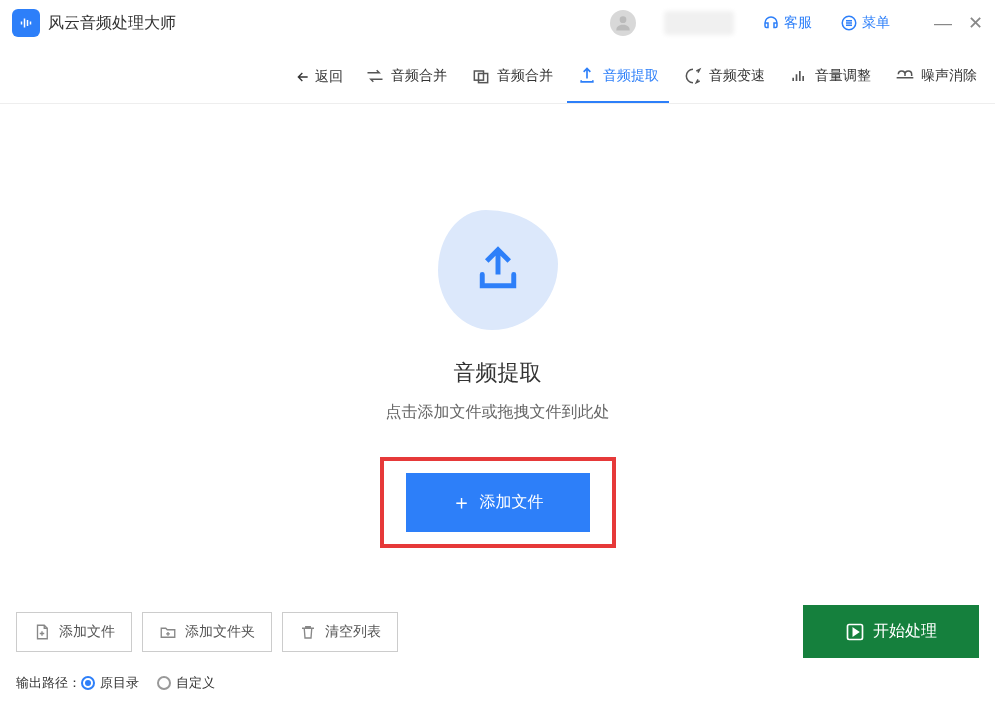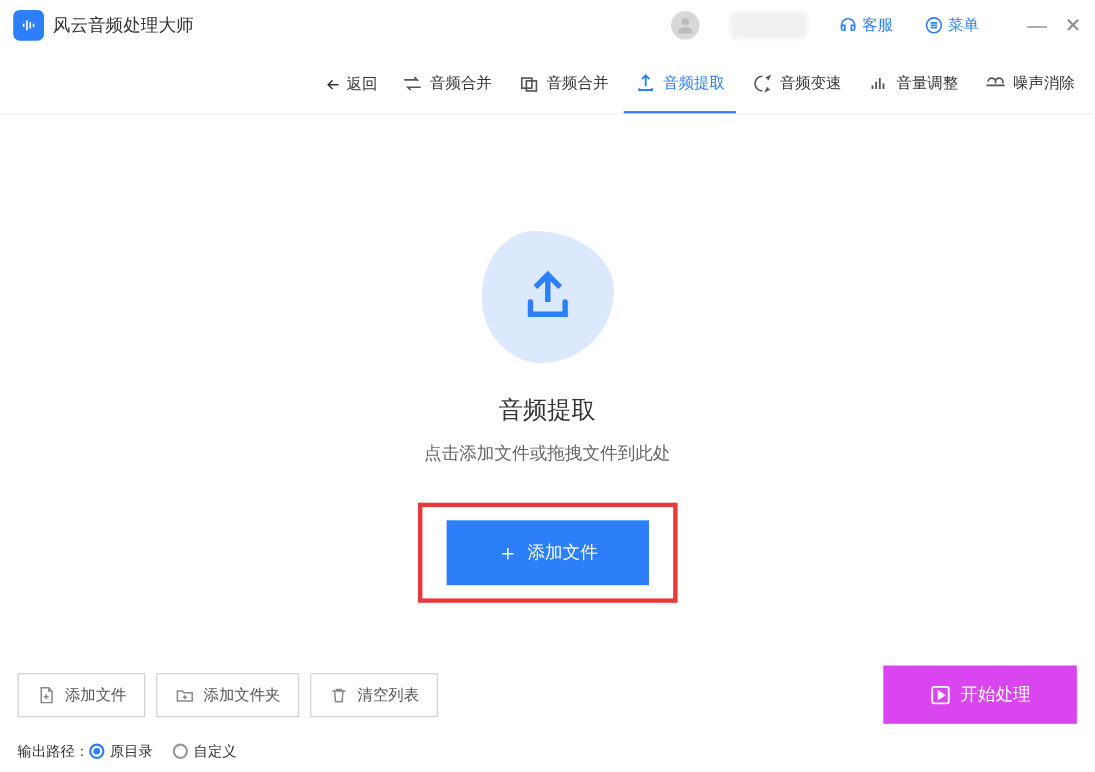--- a/index.html
+++ b/index.html
@@ -36,21 +36,21 @@
     .main-subtitle { font-size: 16px; color: #666; margin-bottom: 34px; }
     .add-file-wrap { border: 4px solid #e63939; padding: 12px 22px; }
     .add-file-btn { background: #2d7ff9; color: #fff; font-size: 16px; padding: 16px 46px; border: none; cursor: pointer; display: flex; align-items: center; gap: 8px; }
     .add-file-btn .plus { font-size: 20px; font-weight: 300; }
 
     
     .footer { position: absolute; bottom: 0; left: 0; right: 0; padding: 0 16px 10px 16px; }
     .footer-row1 { display: flex; align-items: center; gap: 10px; margin-bottom: 16px; }
     .footer-btn { display: flex; align-items: center; gap: 8px; border: 1px solid #ccc; padding: 10px 16px; font-size: 14px; color: #555; cursor: pointer; background: #fff; }
     .footer-btn svg { width: 18px; height: 18px; }
-    .start-btn { margin-left: auto; background: #d946ef; color: #fff; border: none; padding: 16px 42px; font-size: 16px; display: flex; align-items: center; gap: 8px; cursor: pointer; }
+    .start-btn { margin-left: auto; background: #15803d; color: #fff; border: none; padding: 16px 42px; font-size: 16px; display: flex; align-items: center; gap: 8px; cursor: pointer; }
     .start-btn svg { width: 20px; height: 20px; }
     .footer-row2 { display: flex; align-items: center; font-size: 13px; color: #333; }
     .radio-group { display: flex; align-items: center; gap: 18px; }
     .radio-opt { display: flex; align-items: center; gap: 5px; cursor: pointer; }
     .radio-dot { width: 14px; height: 14px; border: 2px solid #999; border-radius: 50%; position: relative; }
     .radio-opt.checked .radio-dot { border-color: #2d7ff9; }
     .radio-opt.checked .radio-dot::after { content: ''; position: absolute; inset: 2px; background: #2d7ff9; border-radius: 50%; }
   </style>
 </head>
 <body>

